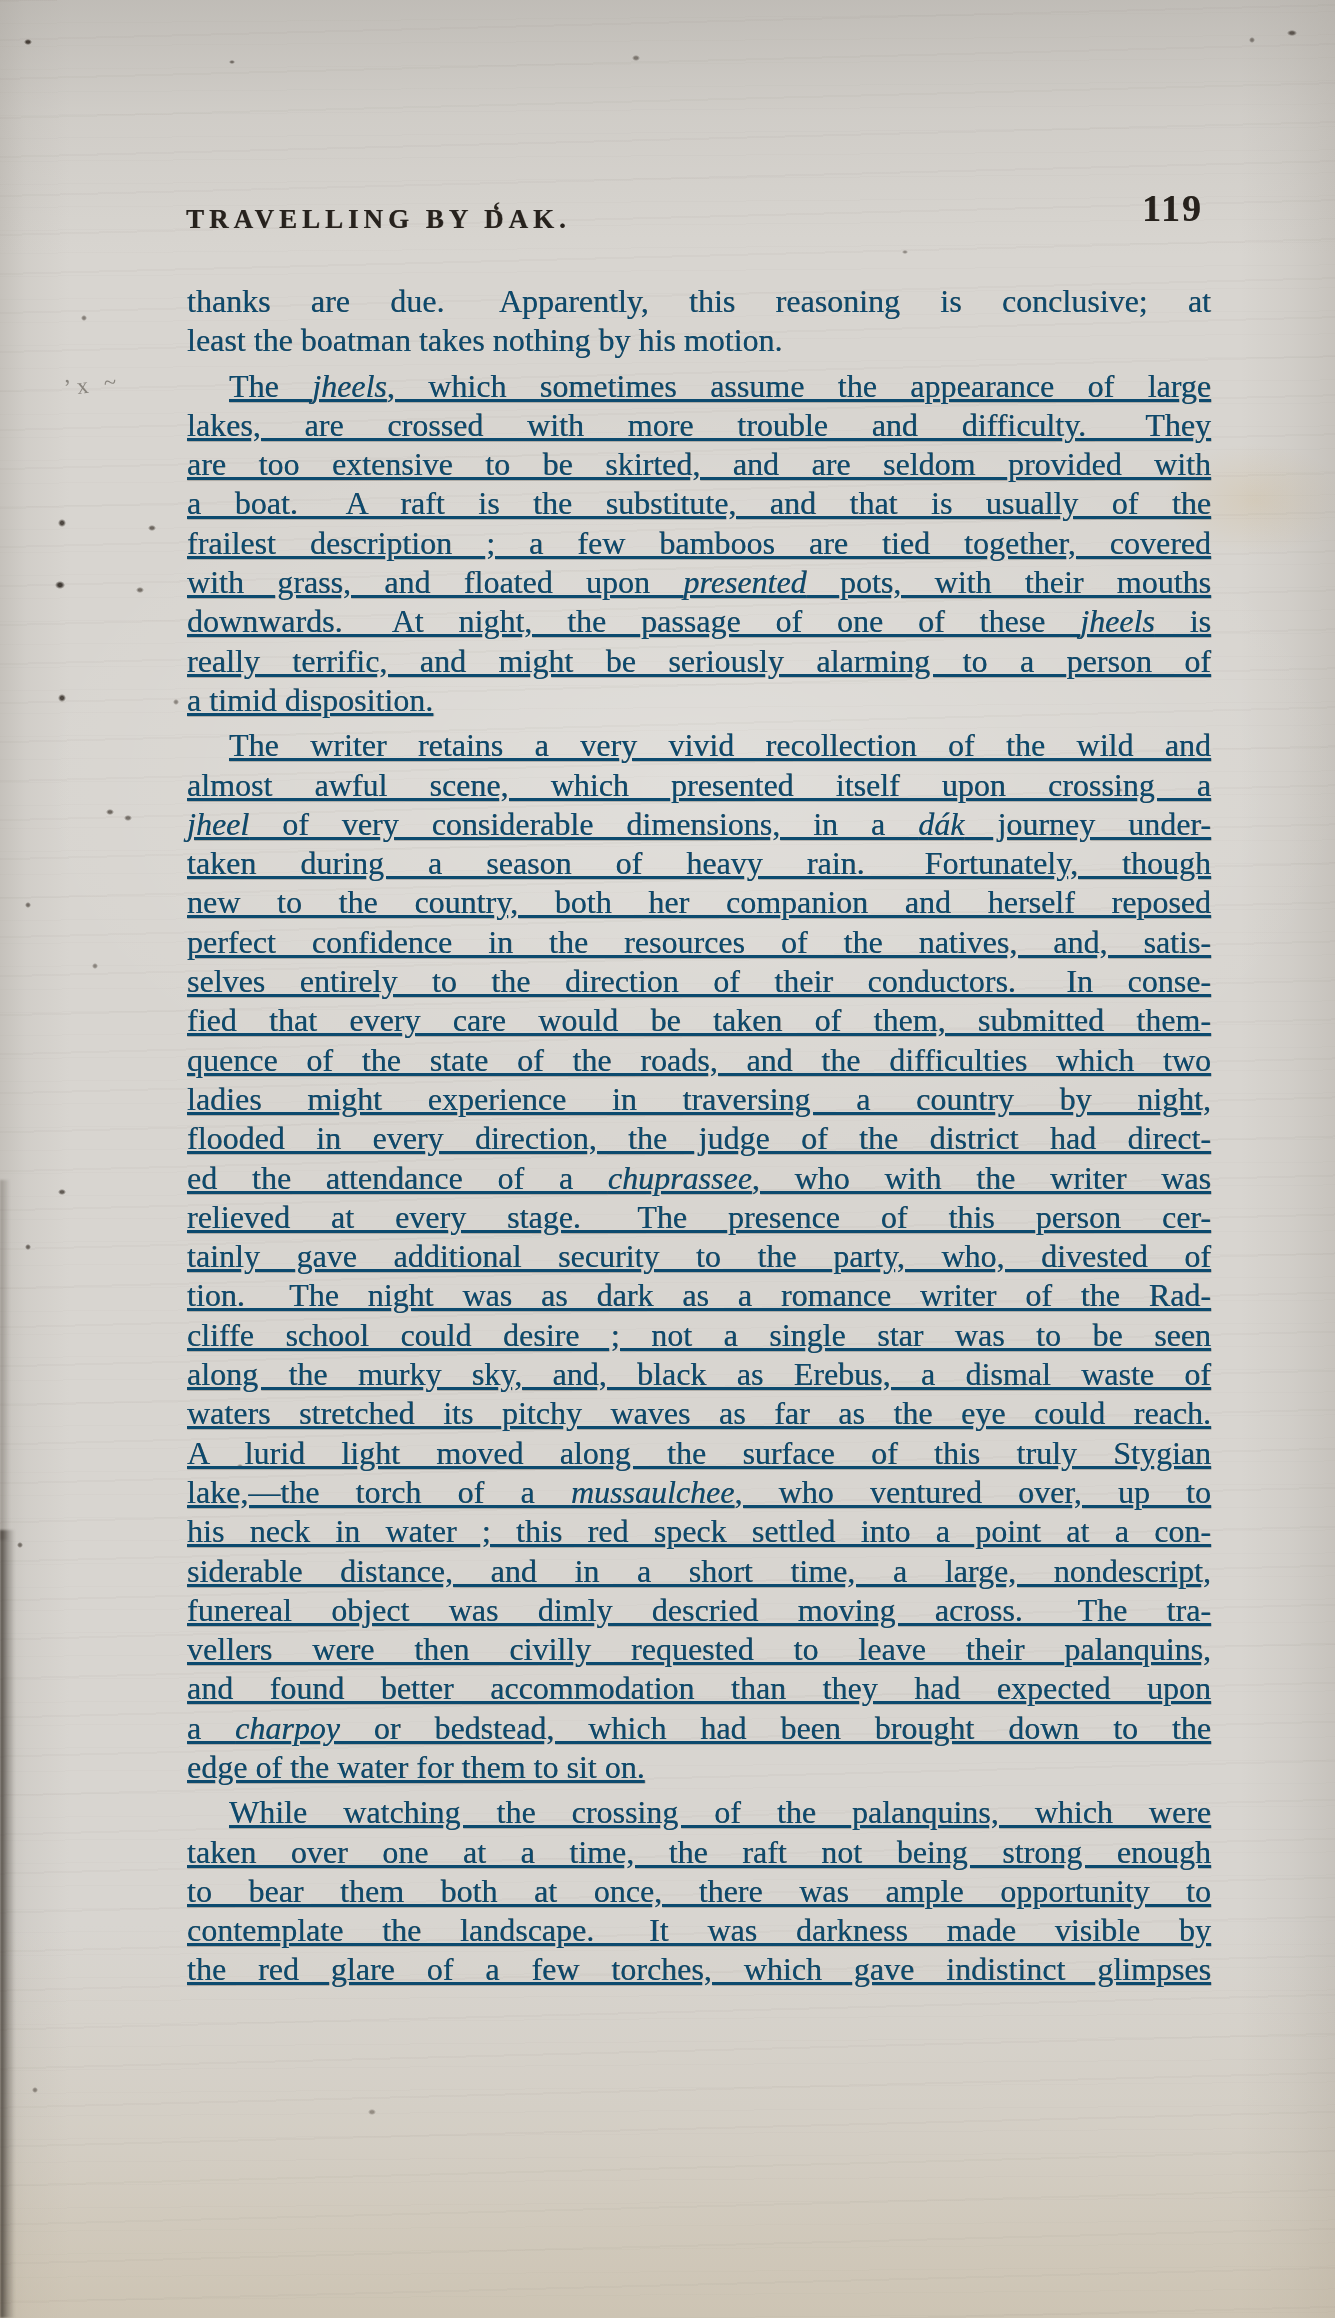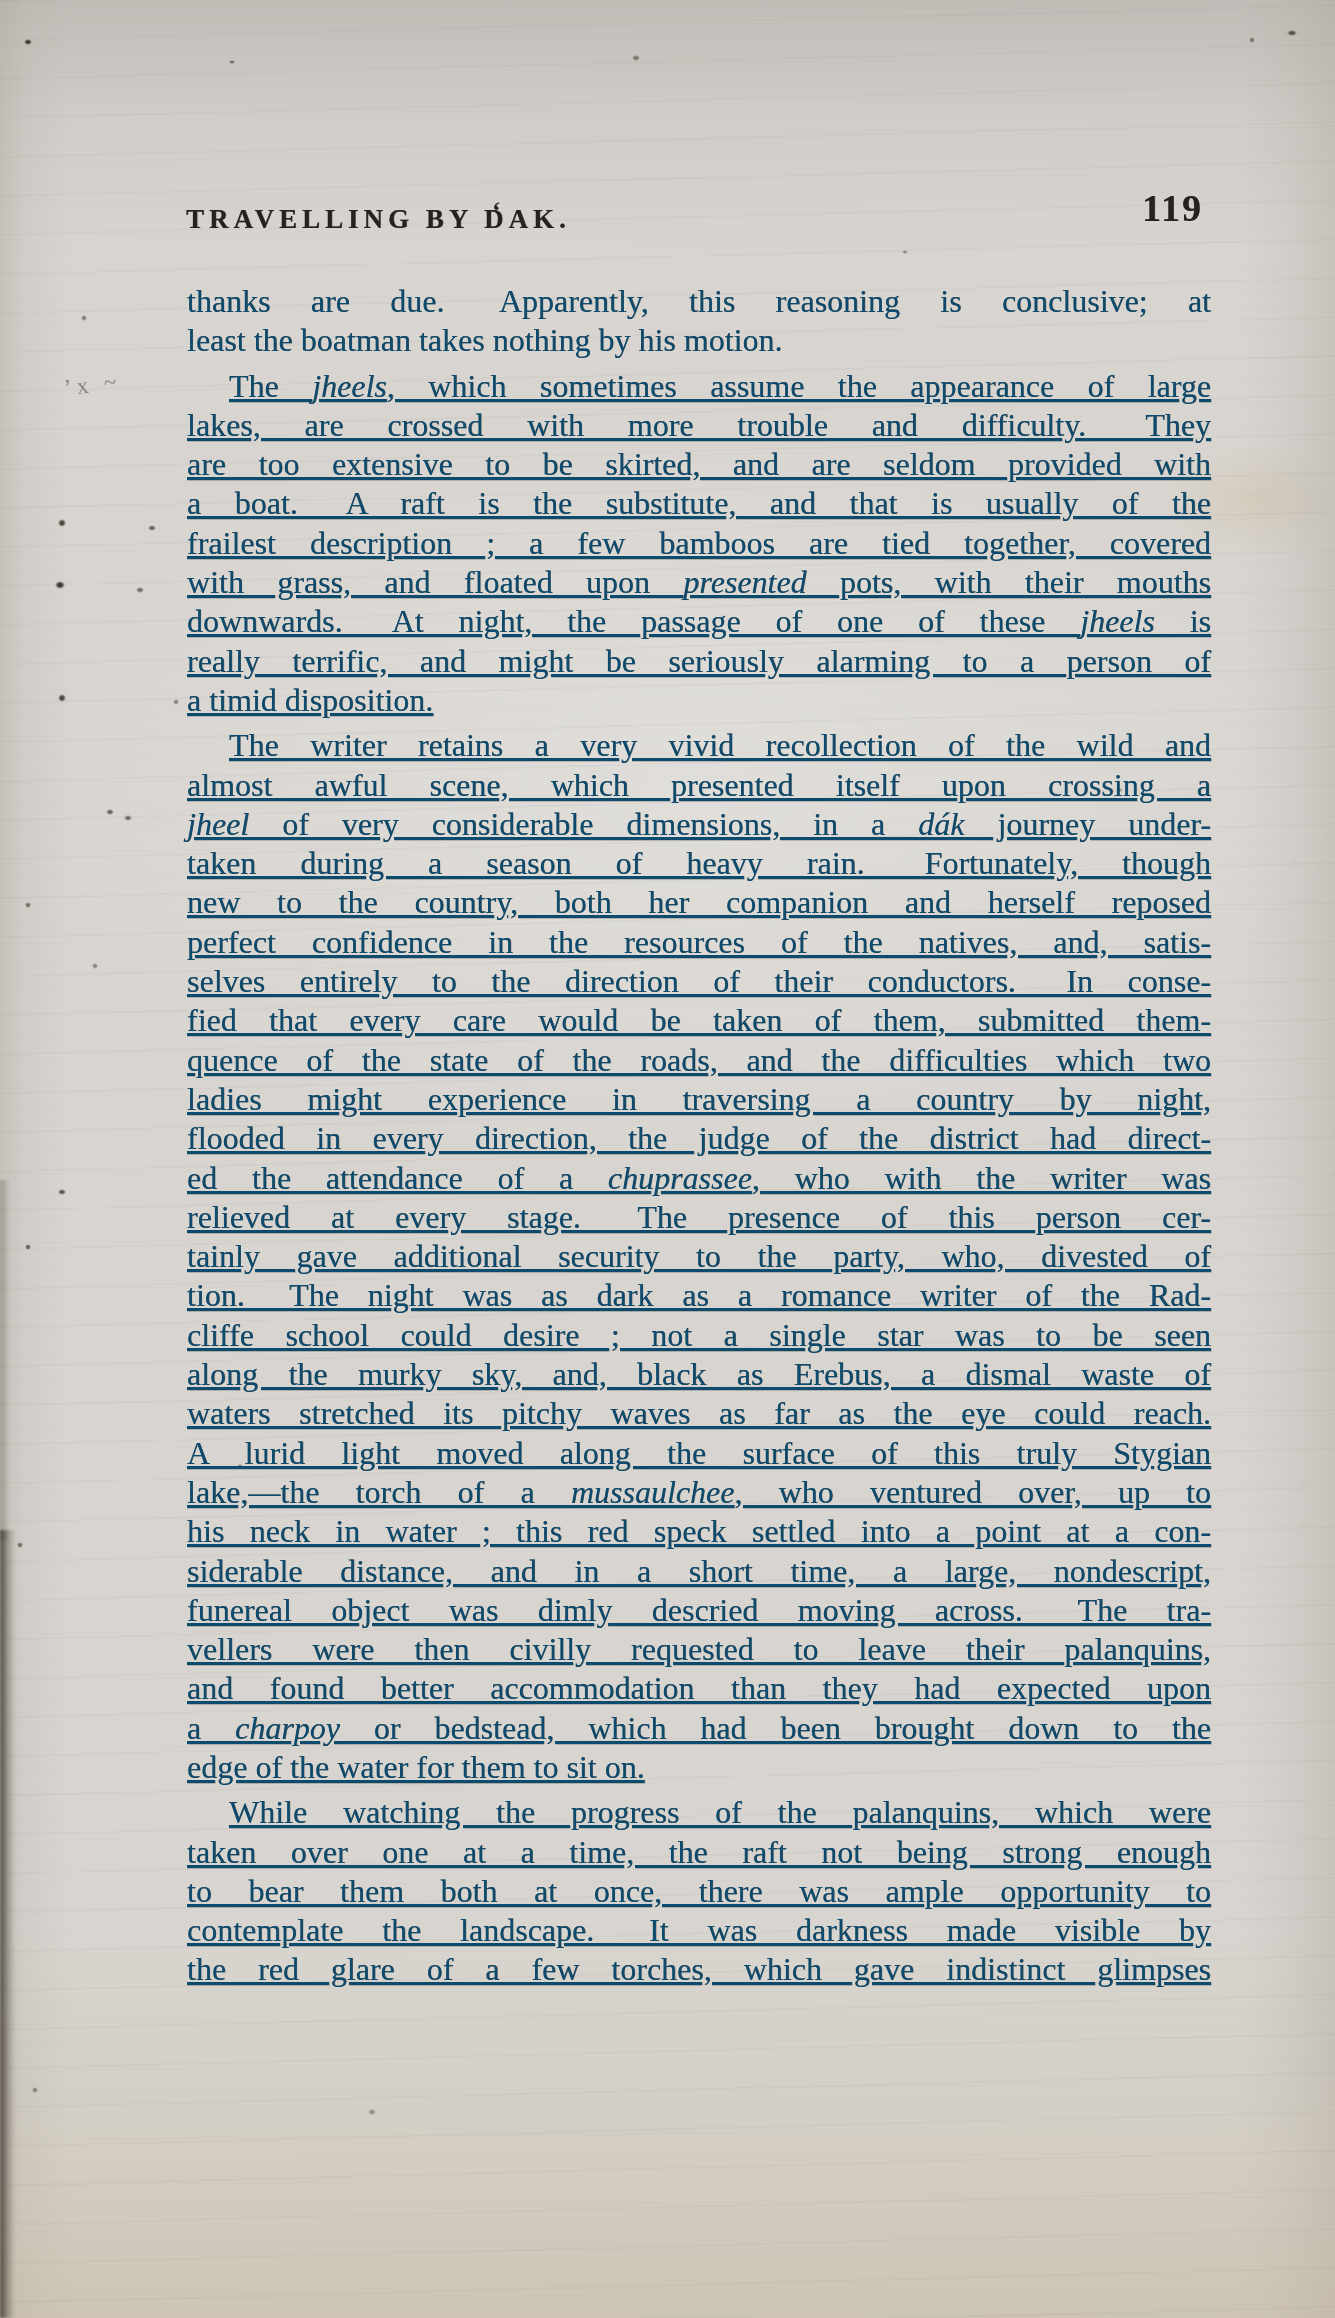--- a/index.html
+++ b/index.html
@@ -164,20 +164,20 @@
         <div class="line"><span>lake,—the torch of a </span><span class="it">mussaulchee</span><span>, who ventured over, up to</span></div>
         <div class="line"><span>his neck in water ; this red speck settled into a point at a con-</span></div>
         <div class="line"><span>siderable distance, and in a short time, a large, nondescript,</span></div>
         <div class="line"><span>funereal object was dimly descried moving across.  The tra-</span></div>
         <div class="line"><span>vellers were then civilly requested to leave their palanquins,</span></div>
         <div class="line"><span>and found better accommodation than they had expected upon</span></div>
         <div class="line"><span>a </span><span class="it">charpoy</span><span> or bedstead, which had been brought down to the</span></div>
         <div class="line last"><span>edge of the water for them to sit on.</span></div>
       </div>
       <div class="para">
-        <div class="line indent"><span>While watching the progress of the palanquins, which were</span></div>
+        <div class="line indent"><span>While watching the crossing of the palanquins, which were</span></div>
         <div class="line"><span>taken over one at a time, the raft not being strong enough</span></div>
         <div class="line"><span>to bear them both at once, there was ample opportunity to</span></div>
         <div class="line"><span>contemplate the landscape.  It was darkness made visible by</span></div>
         <div class="line"><span>the red glare of a few torches, which gave indistinct glimpses</span></div>
       </div>
     </div>
 </div>
 
 </body></html>

